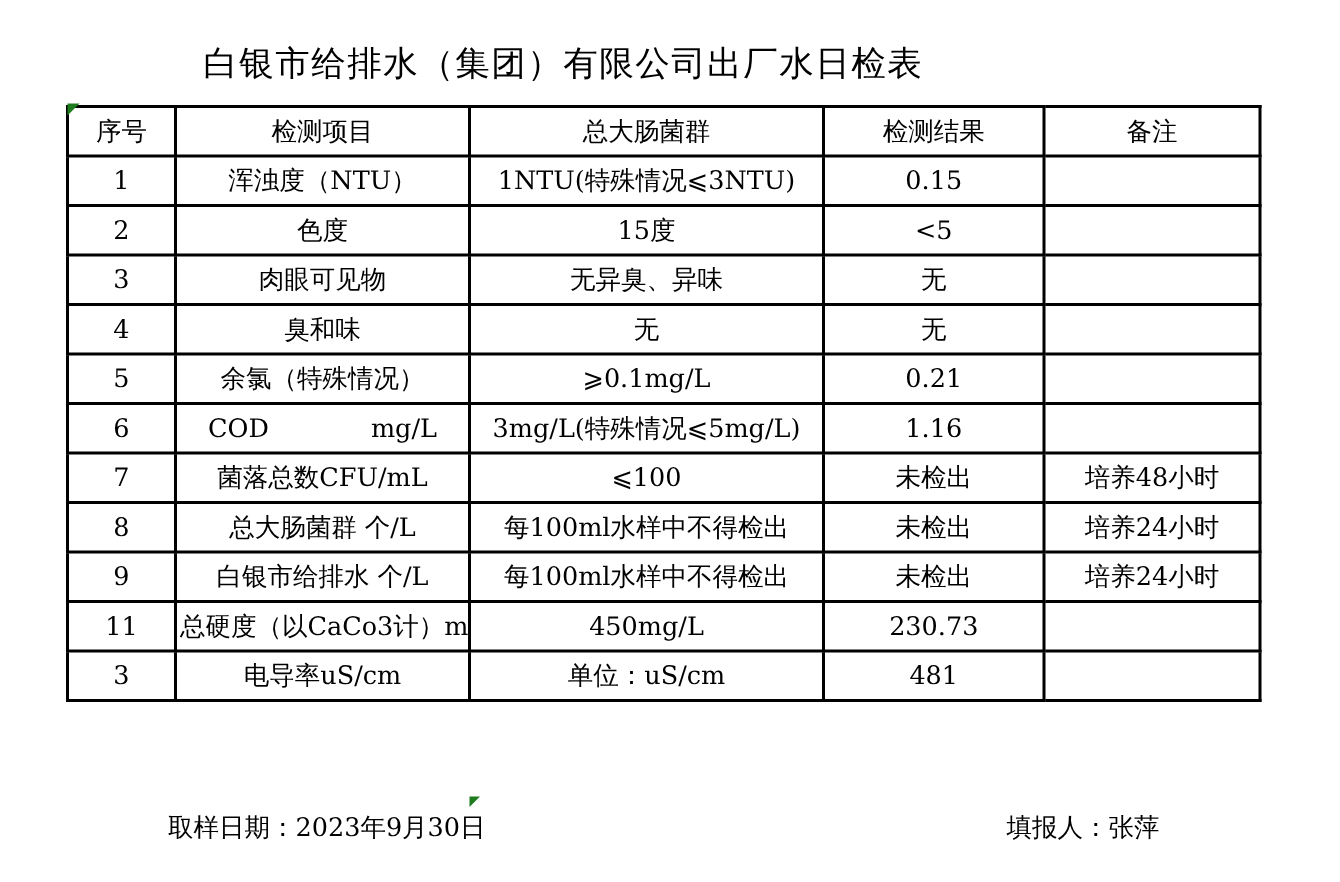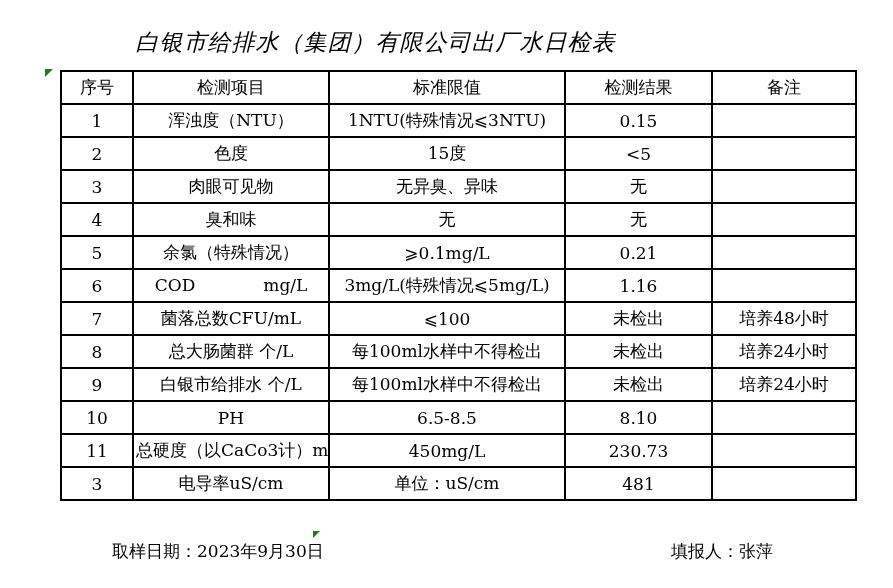--- a/index.html
+++ b/index.html
@@ -13,26 +13,25 @@
   }
   .page { position: absolute; left: 0; top: 0; width: 893px; height: 588px; }
 
   .doc-title {
     position: absolute;
     top: 27px; left: 0; width: 751px;
     text-align: center;
     font-size: 23px;
     letter-spacing: 1px;
     white-space: pre;
-    font-style: italic;
   }
 
   table.inspection {
     position: absolute;
-    left: 60px; top: 70px;
+    left: 44px; top: 70px;
     width: 795px;
     border-collapse: collapse;
     table-layout: fixed;
   }
   .inspection th, .inspection td {
     border: 2px solid #000000;
     height: 31px;
     padding: 0 2px;
     text-align: center;
     vertical-align: middle;
@@ -79,21 +78,21 @@
       <col class="c-no">
         <col class="c-item">
         <col class="c-std">
         <col class="c-res">
         <col class="c-note">
     </colgroup>
     <thead>
       <tr>
         <th>序号</th>
         <th>检测项目</th>
-        <th>标准限值</th>
+        <th>总大肠菌群</th>
         <th>检测结果</th>
         <th>备注</th>
       </tr>
     </thead>
     <tbody id="table-body">
         <tr>
       <td>1</td>
       <td>浑浊度（NTU）</td>
       <td>1NTU(特殊情况⩽3NTU)</td>
       <td>0.15</td>
@@ -149,27 +148,20 @@
       <td>培养24小时</td>
     </tr>
         <tr>
       <td>9</td>
       <td>白银市给排水 个/L</td>
       <td>每100ml水样中不得检出</td>
       <td>未检出</td>
       <td>培养24小时</td>
     </tr>
         <tr>
-      <td>10</td>
-      <td>PH</td>
-      <td>6.5-8.5</td>
-      <td>8.10</td>
-      <td></td>
-    </tr>
-        <tr>
       <td>11</td>
       <td>总硬度（以CaCo3计）mg/L</td>
       <td>450mg/L</td>
       <td>230.73</td>
       <td></td>
     </tr>
         <tr>
       <td>3</td>
       <td>电导率uS/cm</td>
       <td>单位：uS/cm</td>

